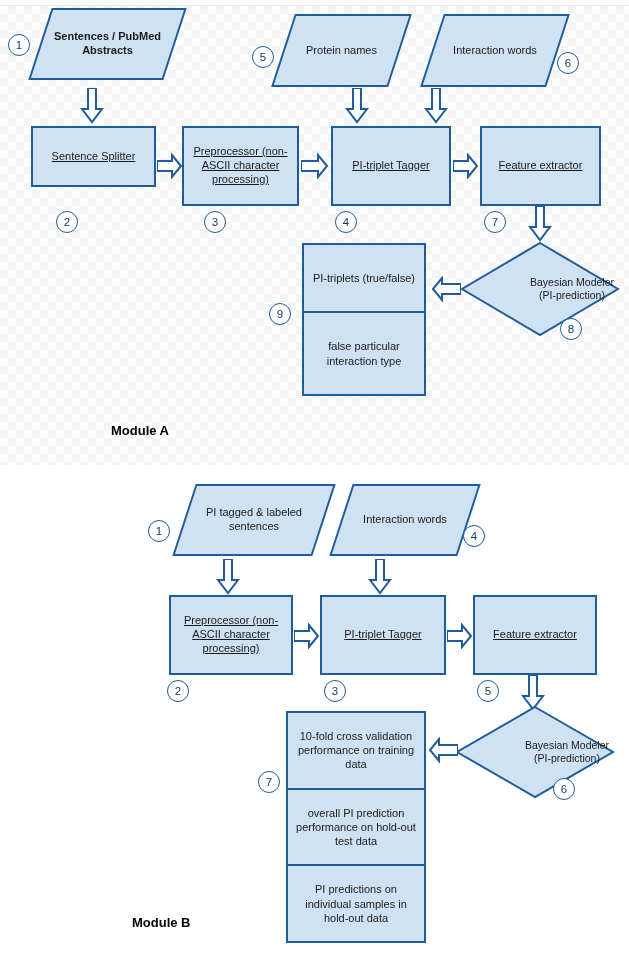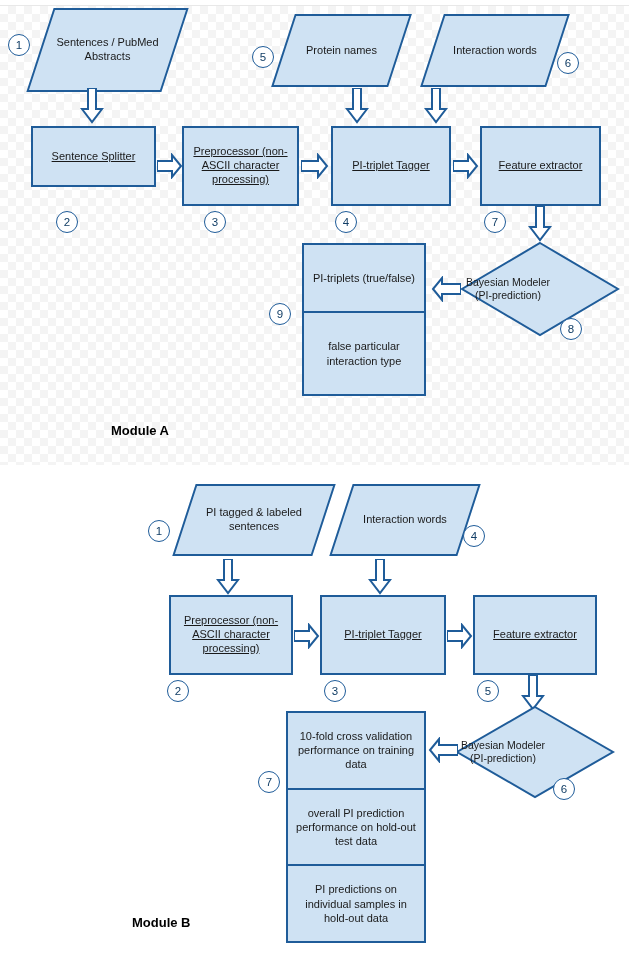--- a/index.html
+++ b/index.html
@@ -95,21 +95,21 @@
     border: 2px solid #1f5c99;
     transform: skewX(-18deg);
   }
   .para .ptxt { position: relative; z-index: 2; width: 86%; }
 
   
   .diamond {
     position: absolute;
     display: flex;
     align-items: center;
-    justify-content: flex-start;
+    justify-content: flex-end;
   }
   .diamond svg { position: absolute; left: 0; top: 0; }
   .diamond .dtxt {
     position: relative;
     z-index: 2;
     font-size: 10.5px;
     line-height: 1.22;
     color: #1a1a1a;
     text-align: center;
     width: 60%;
@@ -143,21 +143,21 @@
   }
 </style>
 </head>
 <body>
 
 <div id="canvas">
 
   <div id="moduleA-topline"></div>
   <div id="moduleA-bg"></div>
 
-  <div class="para" style="left:40px; top:8px; width:135px; height:84px;">
+  <div class="para" style="left:40px; top:8px; width:135px; height:72px;font-weight:bold;">
     <div class="paraBg"></div>
     <div class="ptxt">Sentences / PubMed Abstracts</div>
   </div>
   <div class="marker" style="left:8px; top:34px;">1</div>
 
   <div class="para" style="left:283px; top:14px; width:117px; height:73px;">
     <div class="paraBg"></div>
     <div class="ptxt">Protein names</div>
   </div>
   <div class="marker" style="left:252px; top:46px;">5</div>

